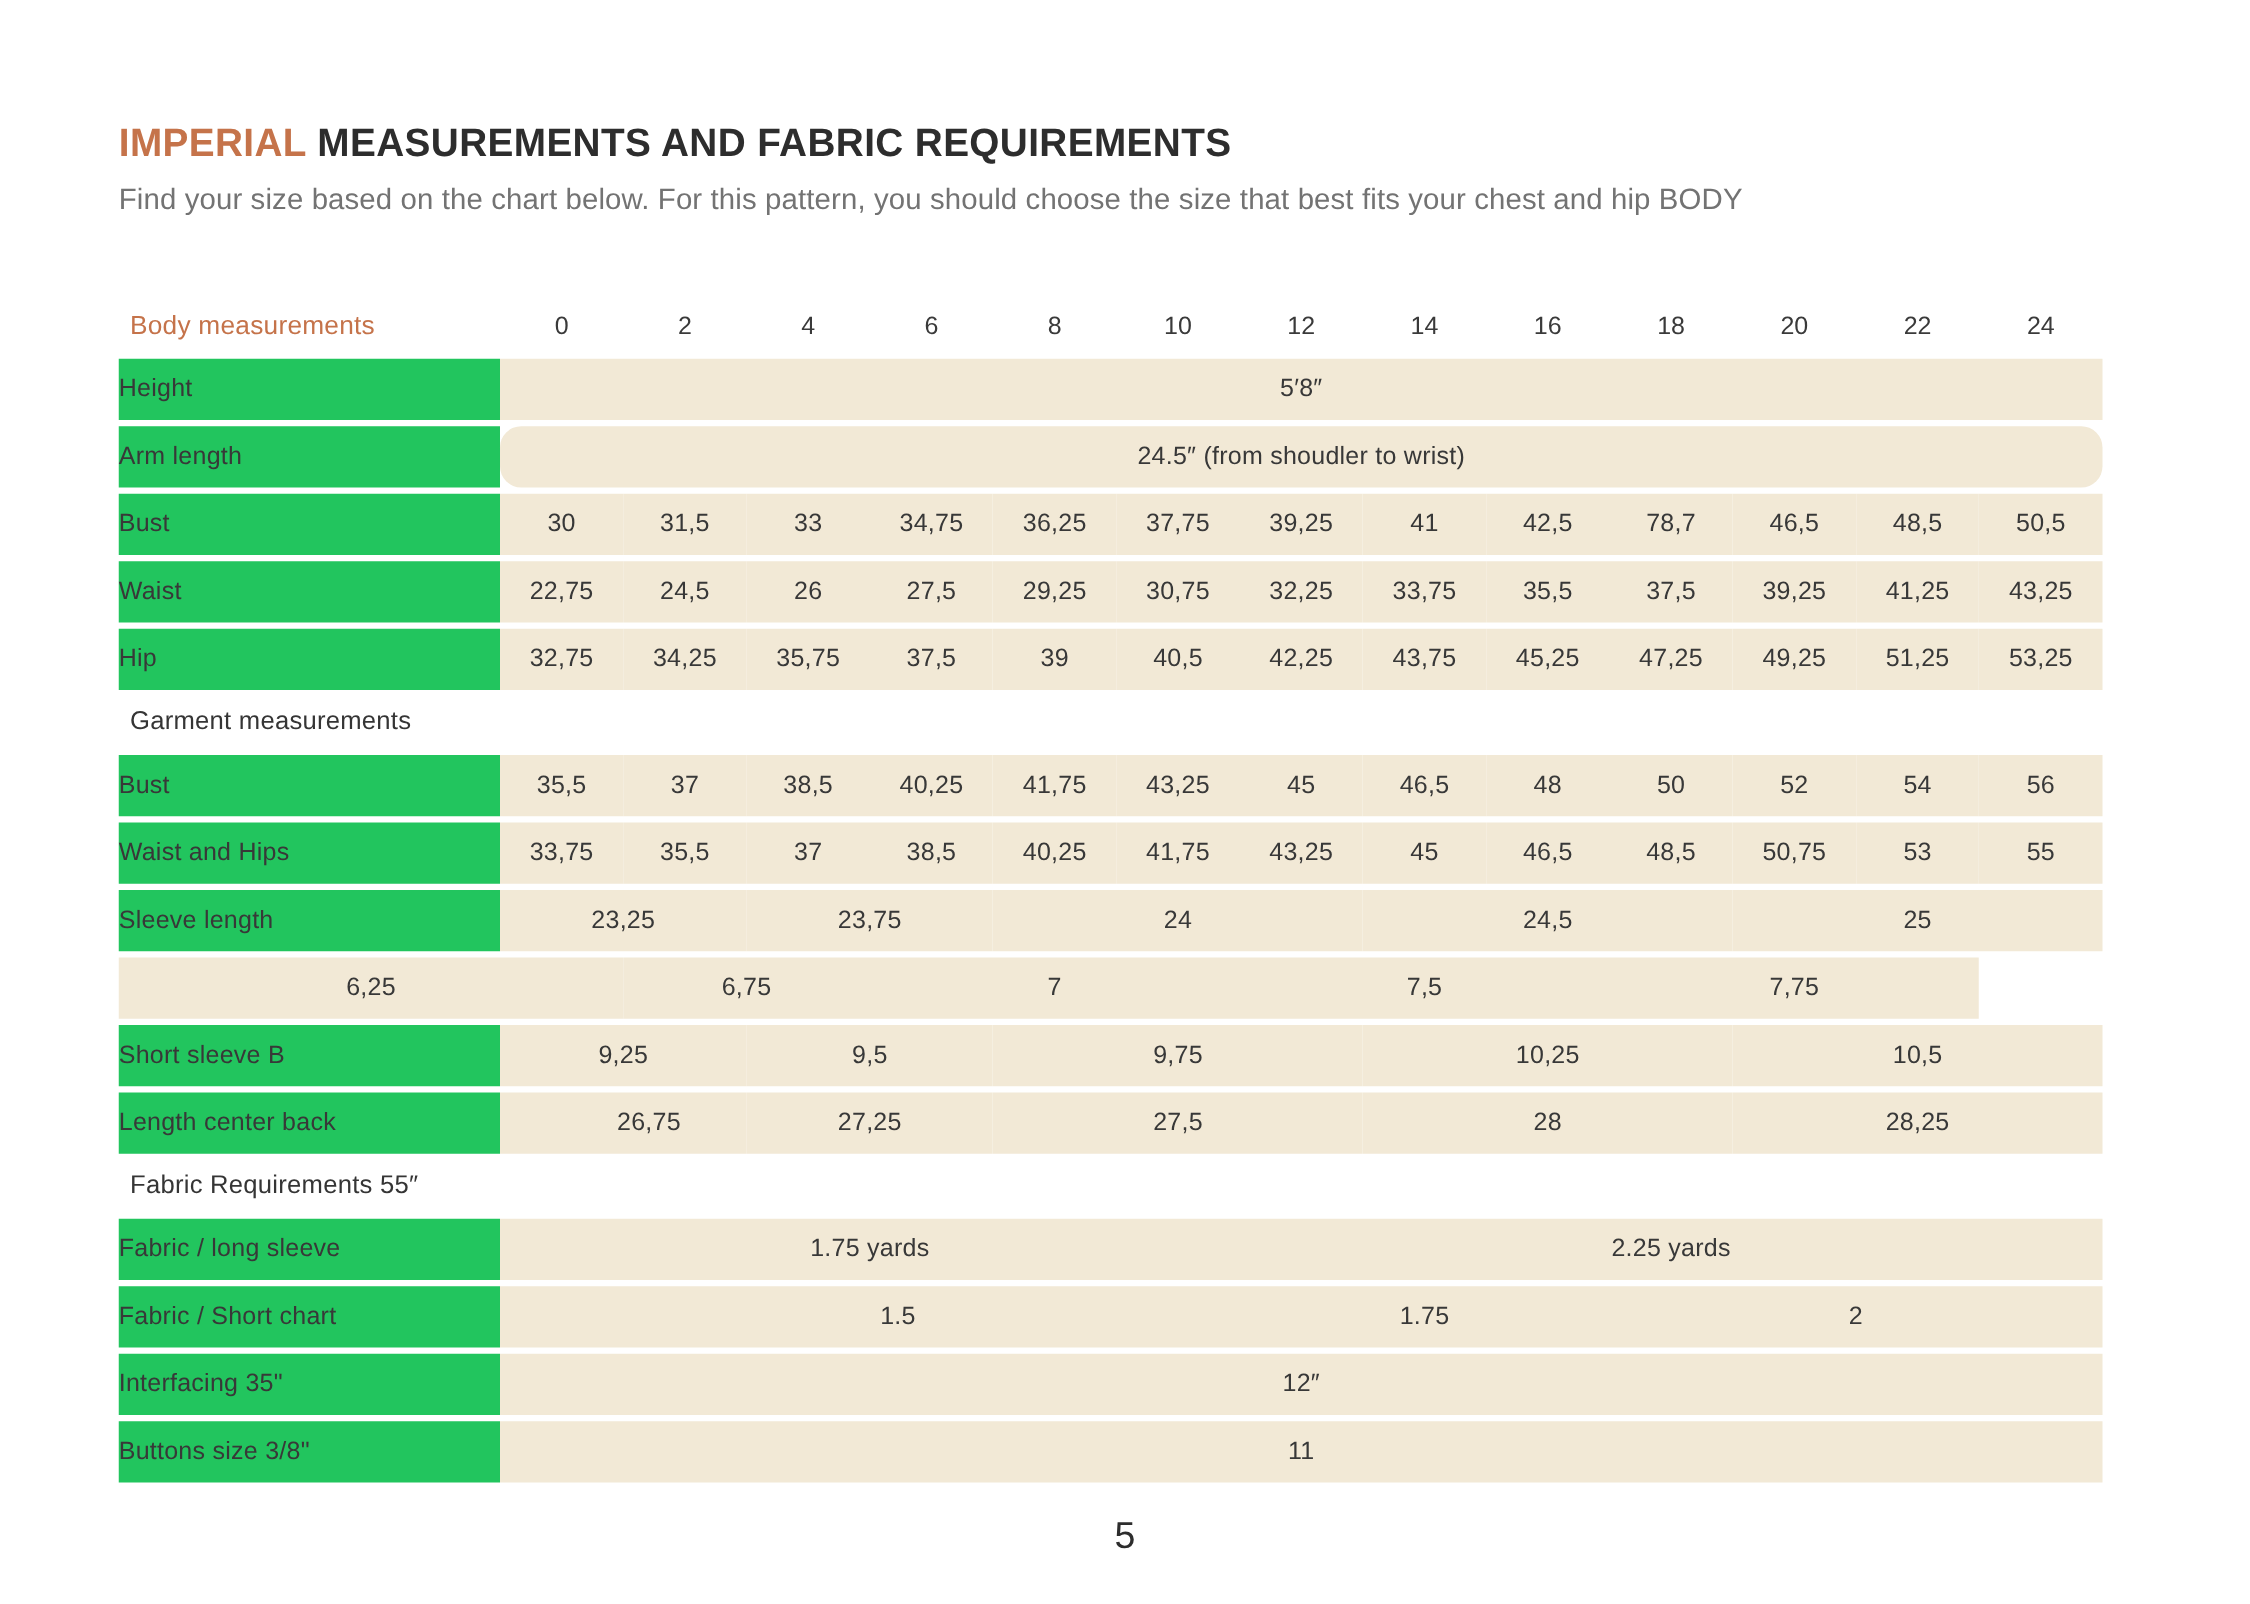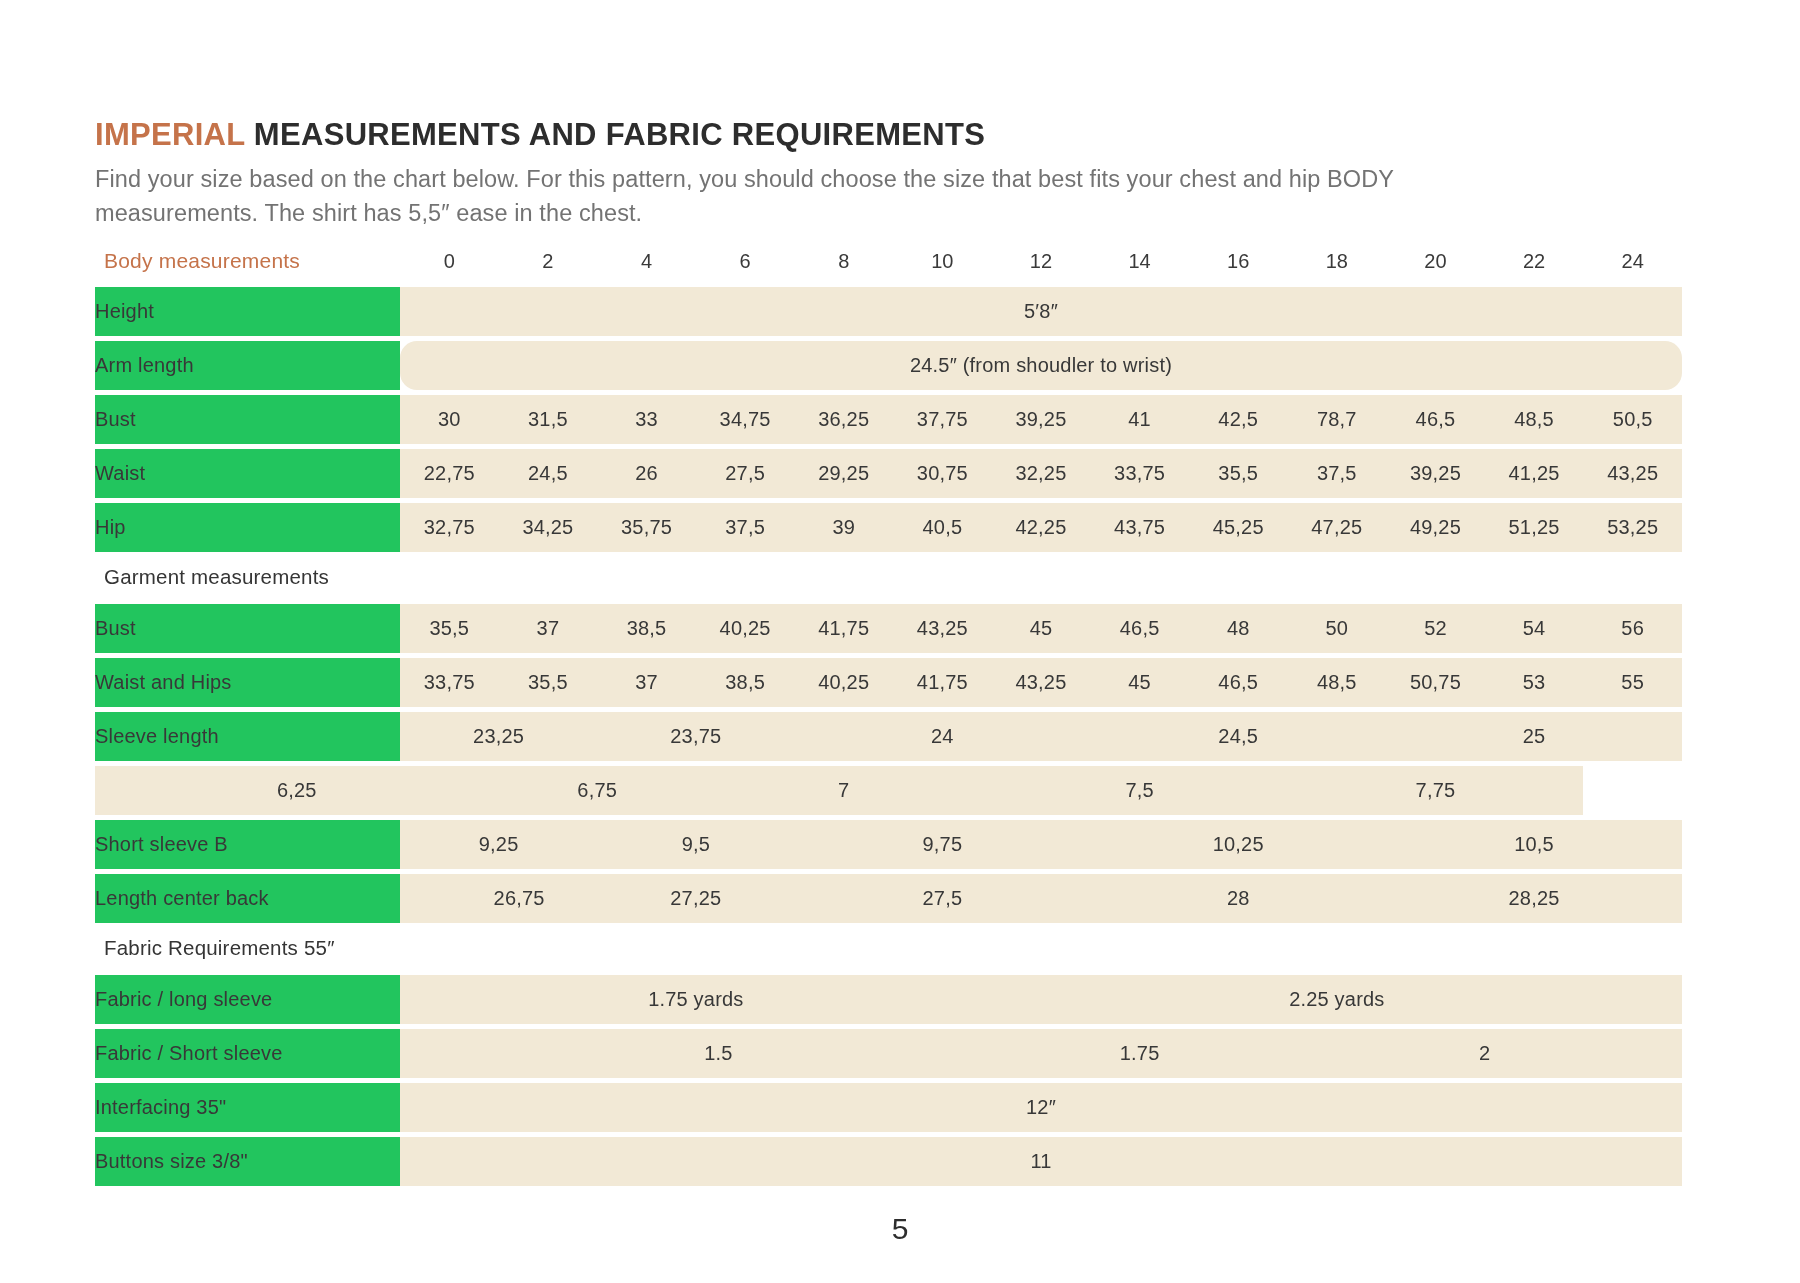--- a/index.html
+++ b/index.html
@@ -5,21 +5,21 @@
   html,body{margin:0;padding:0;background:#ffffff;}
   #page{
     position:relative;
     width:1800px;height:1283px;
     background:#ffffff;
     font-family:"Liberation Sans", sans-serif;
     color:#3a3a3a;
     overflow:hidden;
   }
   
-  #header{position:absolute;left:95px;top:116px;width:1610px;}
+  #header{position:absolute;left:95px;top:96px;width:1610px;}
   #page-title{
     font-size:31px;font-weight:700;letter-spacing:.3px;
     color:#2d2d2d;margin:0 0 10px 0;
     transform:scaleY(1.02);transform-origin:left top;
   }
   #page-title .accent{font-weight:700;}
   .intro-line{font-size:23.5px;line-height:34px;color:#737373;letter-spacing:.1px;}
   
   #size-table{position:absolute;left:95px;top:246px;width:1587px;}
   .trow{
@@ -59,21 +59,20 @@
   }
 </style>
 </head>
 <body>
 
 <div id="page">
 
   <div id="header">
     <h1 id="page-title"><span class="accent" style="color:#c5734a">IMPERIAL</span><span> MEASUREMENTS AND FABRIC REQUIREMENTS</span></h1>
     <div class="intro-line">Find your size based on the chart below. For this pattern, you should choose the size that best fits your chest and hip BODY</div>
-    <div class="intro-line">measurements. The shirt has 5,5″ ease in the chest.</div>
   </div>
 
   <div id="size-table">
       <div class="trow head">
         <div class="corner">Body measurements</div>
         <div class="size-head">0</div>
         <div class="size-head">2</div>
         <div class="size-head">4</div>
         <div class="size-head">6</div>
         <div class="size-head">8</div>
@@ -206,21 +205,21 @@
         <div class="value-cell" style="grid-column: span 3;">28</div>
         <div class="value-cell" style="grid-column: span 3;">28,25</div>
       </div>
       <div class="section-row">Fabric Requirements 55″</div>
       <div class="trow">
         <div class="label-cell">Fabric / long sleeve</div>
         <div class="value-cell" style="grid-column: span 6;">1.75 yards</div>
         <div class="value-cell" style="grid-column: span 7;">2.25 yards</div>
       </div>
       <div class="trow">
-        <div class="label-cell">Fabric / Short sleeve</div>
+        <div class="label-cell">Fabric / Short chart</div>
         <div class="value-cell" style="grid-column: span 6; padding-left: 45px;">1.5</div>
         <div class="value-cell" style="grid-column: span 3;">1.75</div>
         <div class="value-cell" style="grid-column: span 4;">2</div>
       </div>
       <div class="trow">
         <div class="label-cell">Interfacing 35"</div>
         <div class="value-cell" style="grid-column: span 13;">12″</div>
       </div>
       <div class="trow">
         <div class="label-cell">Buttons size 3/8"</div>

